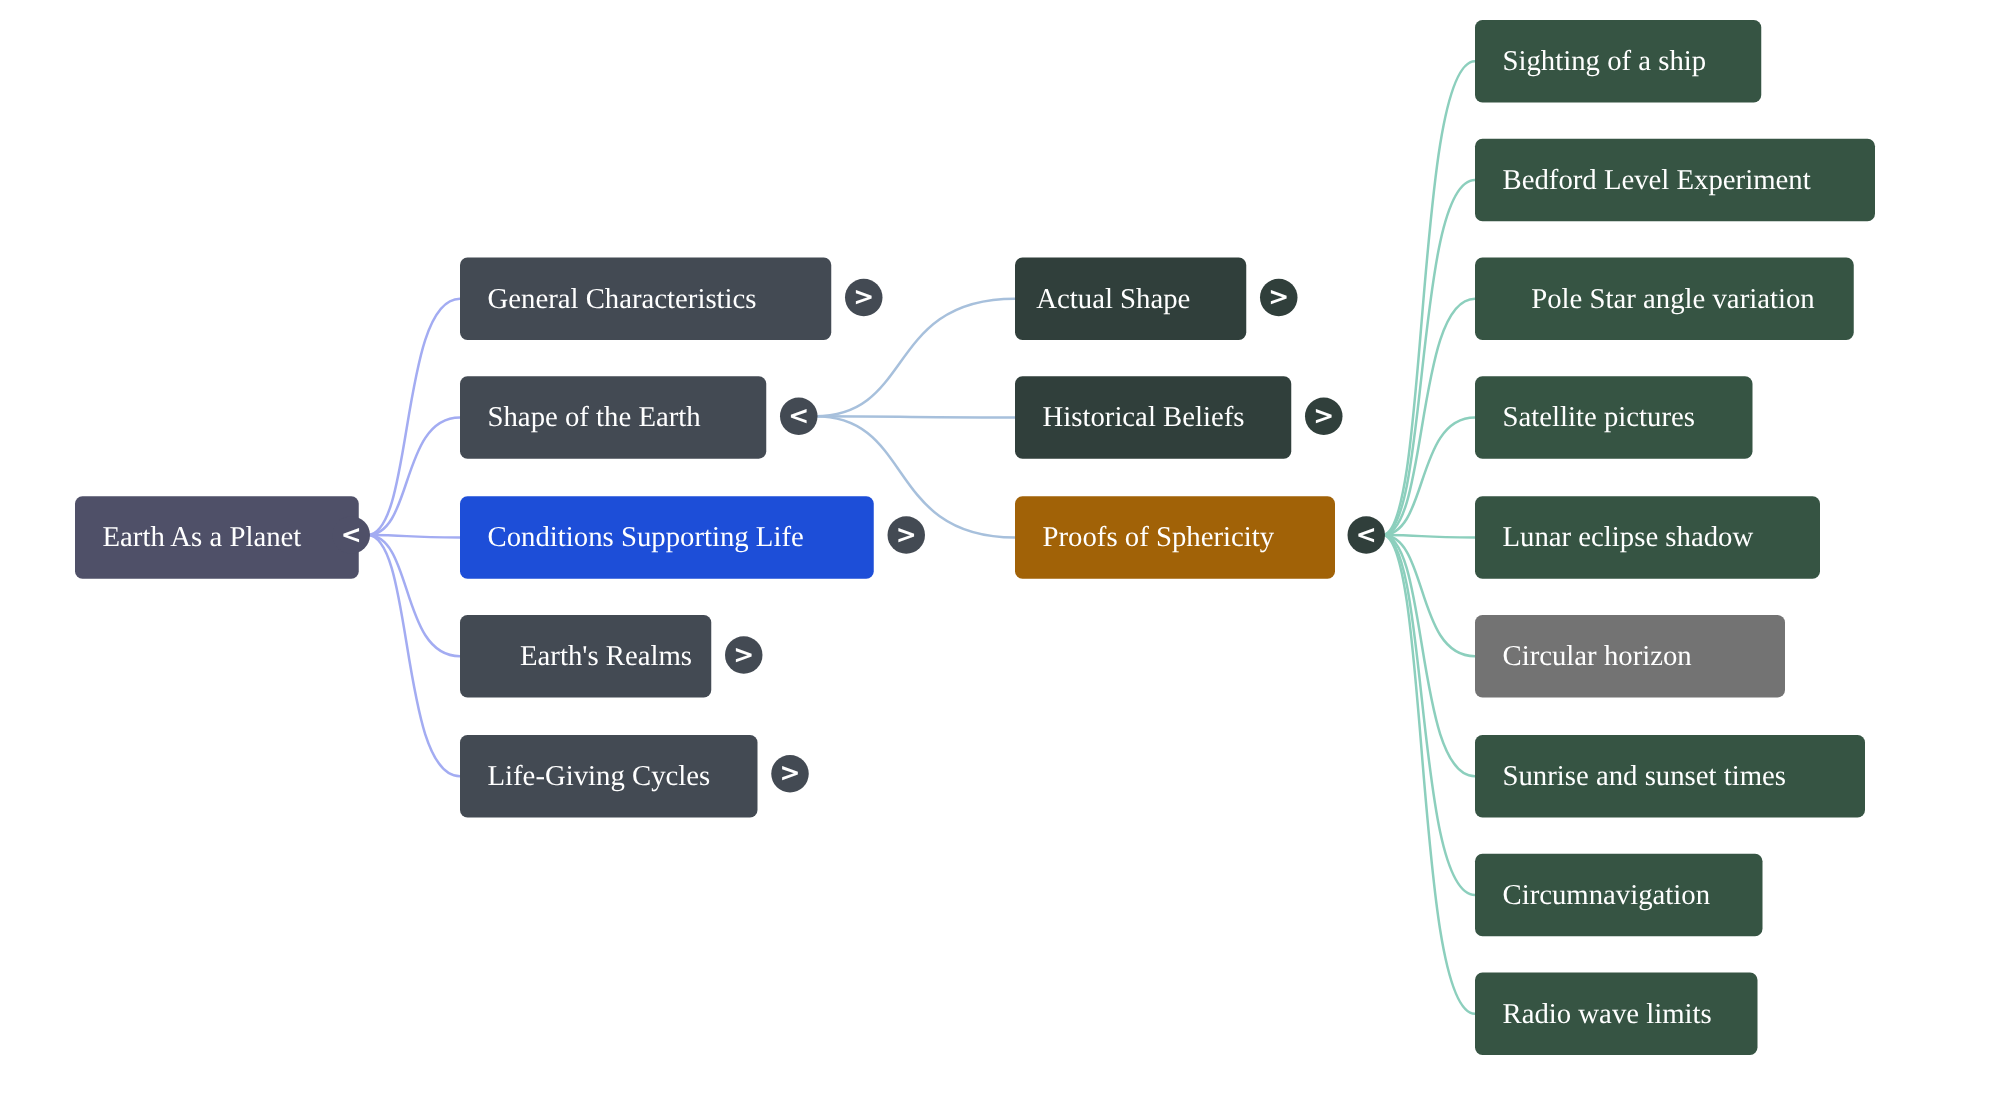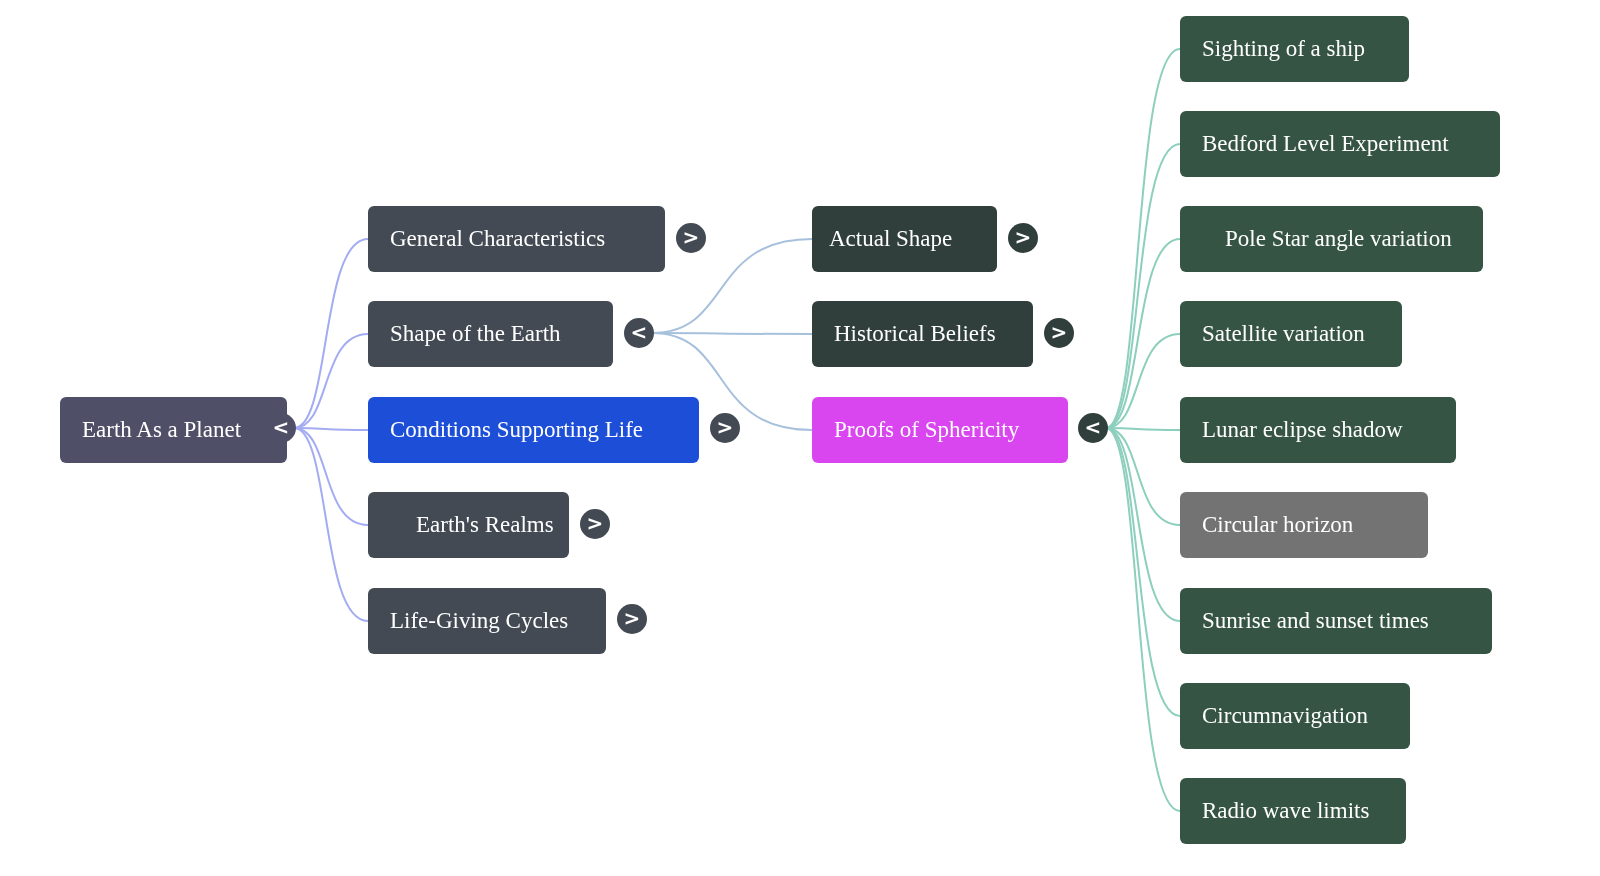--- a/index.html
+++ b/index.html
@@ -53,24 +53,24 @@
 
 <div class="node l1" style="left: 368px; top: 588px; width: 238px; background: rgb(67, 74, 83);">Life-Giving Cycles</div>
 <div class="toggle l1t" style="left: 617px; top: 604px; background: rgb(67, 74, 83);">&gt;</div>
 
 <div class="node l2" style="left: 812px; top: 206px; width: 185px; background: rgb(48, 63, 59); padding-left: 17px;">Actual Shape</div>
 <div class="toggle l2t" style="left: 1008px; top: 223px; background: rgb(48, 63, 59);">&gt;</div>
 
 <div class="node l2" style="left: 812px; top: 301px; width: 221px; background: rgb(48, 63, 59);">Historical Beliefs</div>
 <div class="toggle l2t" style="left: 1044px; top: 318px; background: rgb(48, 63, 59);">&gt;</div>
 
-<div class="node l2" style="left: 812px; top: 397px; width: 256px; background: #d946ef;">Proofs of Sphericity</div>
+<div class="node l2" style="left: 812px; top: 397px; width: 256px; background: #a16207;">Proofs of Sphericity</div>
 <div class="toggle l2t" style="left: 1078px; top: 413px; background: rgb(48, 63, 59);">&lt;</div>
 
 <div class="node l3" style="left: 1180px; top: 16px; width: 229px; background: rgb(54, 84, 67);">Sighting of a ship</div>
 <div class="node l3" style="left: 1180px; top: 111px; width: 320px; background: rgb(54, 84, 67);">Bedford Level Experiment</div>
 <div class="node l3" style="left: 1180px; top: 206px; width: 303px; background: rgb(54, 84, 67); padding-left: 45px;">Pole Star angle variation</div>
-<div class="node l3" style="left: 1180px; top: 301px; width: 222px; background: rgb(54, 84, 67);">Satellite variation</div>
+<div class="node l3" style="left: 1180px; top: 301px; width: 222px; background: rgb(54, 84, 67);">Satellite pictures</div>
 <div class="node l3" style="left: 1180px; top: 397px; width: 276px; background: rgb(54, 84, 67);">Lunar eclipse shadow</div>
 <div class="node l3" style="left: 1180px; top: 492px; width: 248px; background: #737373;">Circular horizon</div>
 <div class="node l3" style="left: 1180px; top: 588px; width: 312px; background: rgb(54, 84, 67);">Sunrise and sunset times</div>
 <div class="node l3" style="left: 1180px; top: 683px; width: 230px; background: rgb(54, 84, 67);">Circumnavigation</div>
 <div class="node l3" style="left: 1180px; top: 778px; width: 226px; background: rgb(54, 84, 67);">Radio wave limits</div>
 
 </body></html>

